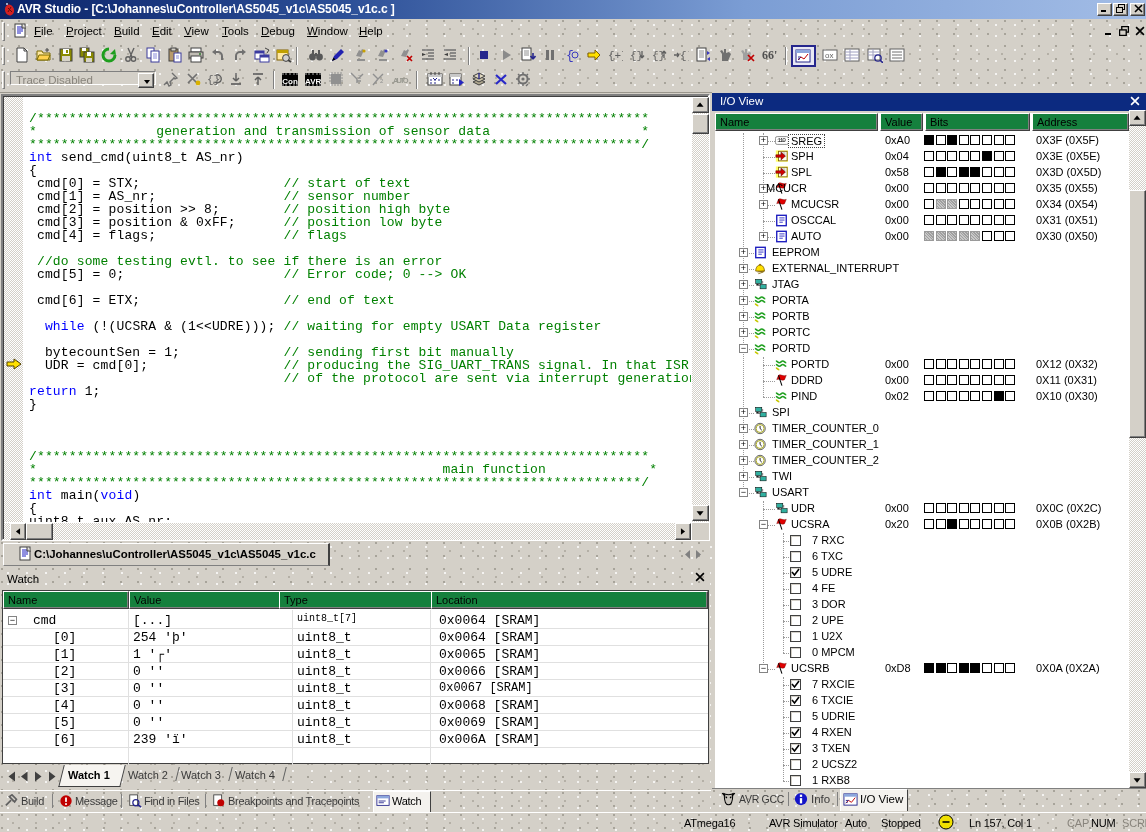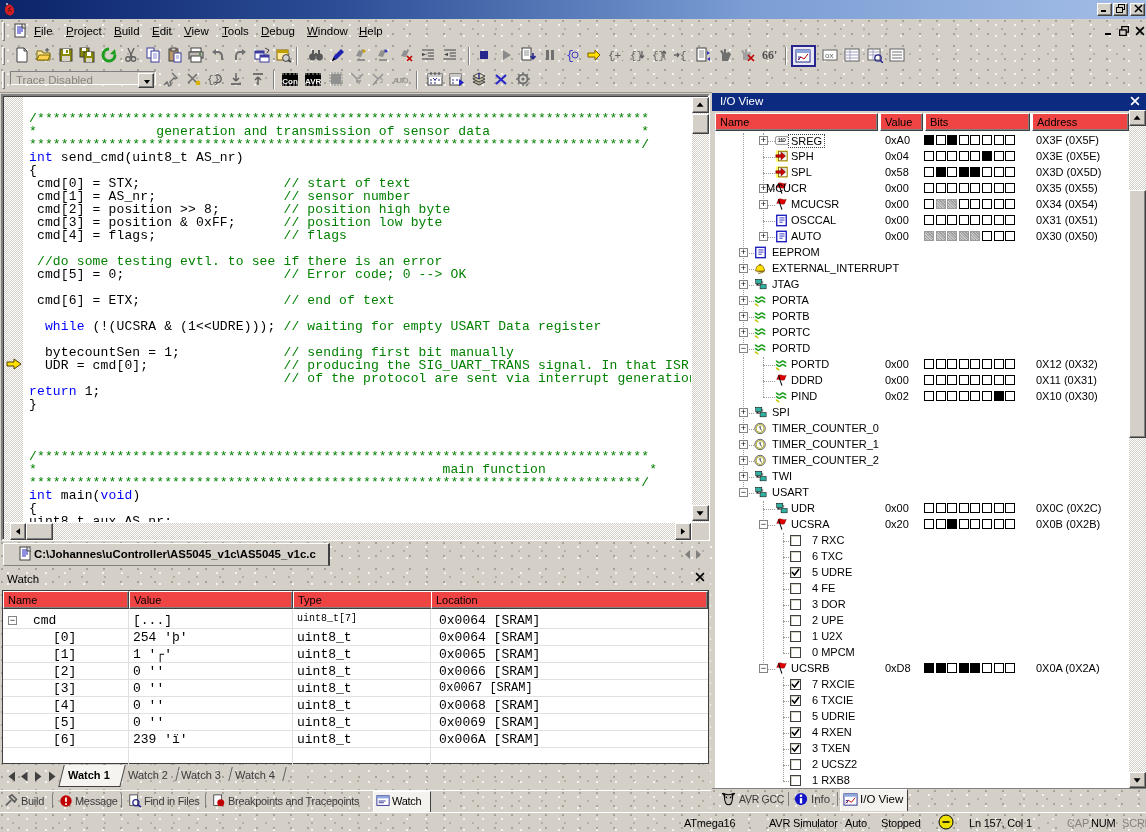--- a/index.html
+++ b/index.html
@@ -6,38 +6,39 @@
 .ab{position:absolute}
 .dith{background-image:radial-gradient(circle at 2px 2px, rgba(95,90,78,.38) .7px, transparent 1.2px),radial-gradient(circle at 8px 6px, rgba(255,255,255,.75) .7px, transparent 1.2px),radial-gradient(circle at 13px 10px, rgba(95,90,78,.28) .7px, transparent 1.2px);background-size:17px 13px,19px 11px,23px 17px}
 .raised{border-top:1px solid #fff;border-left:1px solid #fff;border-right:1px solid #404040;border-bottom:1px solid #404040;box-shadow:inset -1px -1px 0 #808080}
 .btnface{background:#d4d0c8}
 .grip{width:3px;border-left:1px solid #fff;border-top:1px solid #fff;border-right:1px solid #808080;border-bottom:1px solid #808080}
 .sep{width:2px;border-left:1px solid #808080;border-right:1px solid #fff}
 .mono{font-family:"Liberation Mono",monospace}
 .g{color:#008000}
 .b{color:#0000ff}
 pre{font-family:"Liberation Mono",monospace;font-size:13px;line-height:13px;letter-spacing:0.15px}
-.hdrcell{position:absolute;top:0;height:18px;background:#ef4444;border-top:1px solid #fff;border-left:1px solid #fff;border-right:1px solid #404040;border-bottom:1px solid #404040;box-shadow:inset -1px -1px 0 #808080;font-size:11px;color:#000;padding:2px 0 0 4px}
+.hdrcell{position:absolute;top:0;height:18px;background:#15803d;border-top:1px solid #fff;border-left:1px solid #fff;border-right:1px solid #404040;border-bottom:1px solid #404040;box-shadow:inset -1px -1px 0 #808080;font-size:11px;color:#000;padding:2px 0 0 4px}
 .tline{position:absolute;border-left:1px dotted #9a9a9a}
 .hline{position:absolute;border-top:1px dotted #9a9a9a}
 .pm{position:absolute;width:9px;height:9px;background:#fff;border:1px solid #848484;font-size:9px;line-height:7px;text-align:center;color:#000}
 .bit{position:absolute;width:10px;height:10px;border:1px solid #000;background:#fff}
 .bit.f{background:#000}
 .bit.d{border:1px solid #9a9a9a;background:repeating-linear-gradient(45deg,#c8c8c8 0 1px,#9f9f9f 1px 2px)}
 .cb{position:absolute;width:11px;height:11px;background:#fff;border:1px solid #404040;box-shadow:1px 1px 0 #d4d0c8 inset}
 .lbl{position:absolute;font-size:11px;color:#000;white-space:nowrap}
 .val{position:absolute;font-size:11px;color:#000;white-space:nowrap}
 </style></head><body>
 <div class="ab" style="left:0;top:0;width:1146px;height:19px;background:linear-gradient(to right,#0b2369,#2c4f97 30%,#7b9dd4 65%,#a3bde6)">
 <svg class="ab" style="left:2px;top:1px" width="15" height="16" viewBox="0 0 15 16">
       <ellipse cx="7.5" cy="9" rx="4.5" ry="5.5" fill="#d42020" transform="rotate(-18 7.5 9)"></ellipse>
       <path d="M5 4l-2-2M7 3L6 1M4 13l-2 2" stroke="#202048" stroke-width="1.2"></path>
       <path d="M6 7l4 4M9 6l-3 5" stroke="#601010"></path>
       <circle cx="5" cy="3" r="1" fill="#c8d4f0"></circle>
     </svg>
+<span class="ab" style="left:17px;top:2px;font-size:12px;font-weight:bold;color:#fff;letter-spacing:-0.1px">AVR Studio - [C:\Johannes\uController\AS5045_v1c\AS5045_v1c.c ]</span>
 <div class="ab raised btnface" style="left:1097px;top:3px;width:15px;height:13px"></div>
 <div class="ab raised btnface" style="left:1113px;top:3px;width:15px;height:13px"></div>
 <div class="ab raised btnface" style="left:1130px;top:3px;width:15px;height:13px"></div>
 <svg class="ab" style="left:1100px;top:4px" width="9" height="9" viewBox="0 0 9 9">
       <path d="M1 7h5" stroke="#000" stroke-width="2"></path>
     </svg>
 <svg class="ab" style="left:1116px;top:4px" width="9" height="9" viewBox="0 0 9 9">
       <rect x="2.5" y="0.5" width="6" height="5" fill="none" stroke="#000"></rect>
       <rect x="0.5" y="3.5" width="6" height="5" fill="#d4d0c8" stroke="#000"></rect>
     </svg>
@@ -402,21 +403,21 @@
     <path d="M13 1l5 4.5-5 4.5z" fill="#808080"></path>
   </svg>
 <div class="ab dith" style="left:0;top:567px;width:711px;height:223px;background-color:#d4d0c8"></div>
 <span class="ab" style="left:7px;top:573px;font-size:11.5px">Watch</span>
 <svg class="ab" style="left:695px;top:572px" width="10" height="10" viewBox="0 0 9 9">
     <path d="M1 1l7 7M8 1L1 8" stroke="#000" stroke-width="1.5"></path>
   </svg>
 <div class="ab" style="left:2px;top:590px;width:707px;height:174px;background:#fff;border:1px solid #404040"></div>
 <div class="hdrcell" style="left:3px;top:591px;width:126px">Name</div>
 <div class="hdrcell" style="left:129px;top:591px;width:164px">Value</div>
-<div class="hdrcell" style="left:293px;top:591px;width:166px">Type</div>
+<div class="hdrcell" style="left:279px;top:591px;width:166px">Type</div>
 <div class="hdrcell" style="left:431px;top:591px;width:277px">Location</div>
 <div class="ab" style="left:3px;top:628px;width:705px;height:1px;background:#e0e0e0"></div>
 <div class="ab" style="left:3px;top:645px;width:705px;height:1px;background:#e0e0e0"></div>
 <div class="ab" style="left:3px;top:662px;width:705px;height:1px;background:#e0e0e0"></div>
 <div class="ab" style="left:3px;top:679px;width:705px;height:1px;background:#e0e0e0"></div>
 <div class="ab" style="left:3px;top:696px;width:705px;height:1px;background:#e0e0e0"></div>
 <div class="ab" style="left:3px;top:713px;width:705px;height:1px;background:#e0e0e0"></div>
 <div class="ab" style="left:3px;top:730px;width:705px;height:1px;background:#e0e0e0"></div>
 <div class="ab" style="left:3px;top:747px;width:705px;height:1px;background:#e0e0e0"></div>
 <div class="ab" style="left:128px;top:610px;width:1px;height:155px;background:#e0e0e0"></div>

